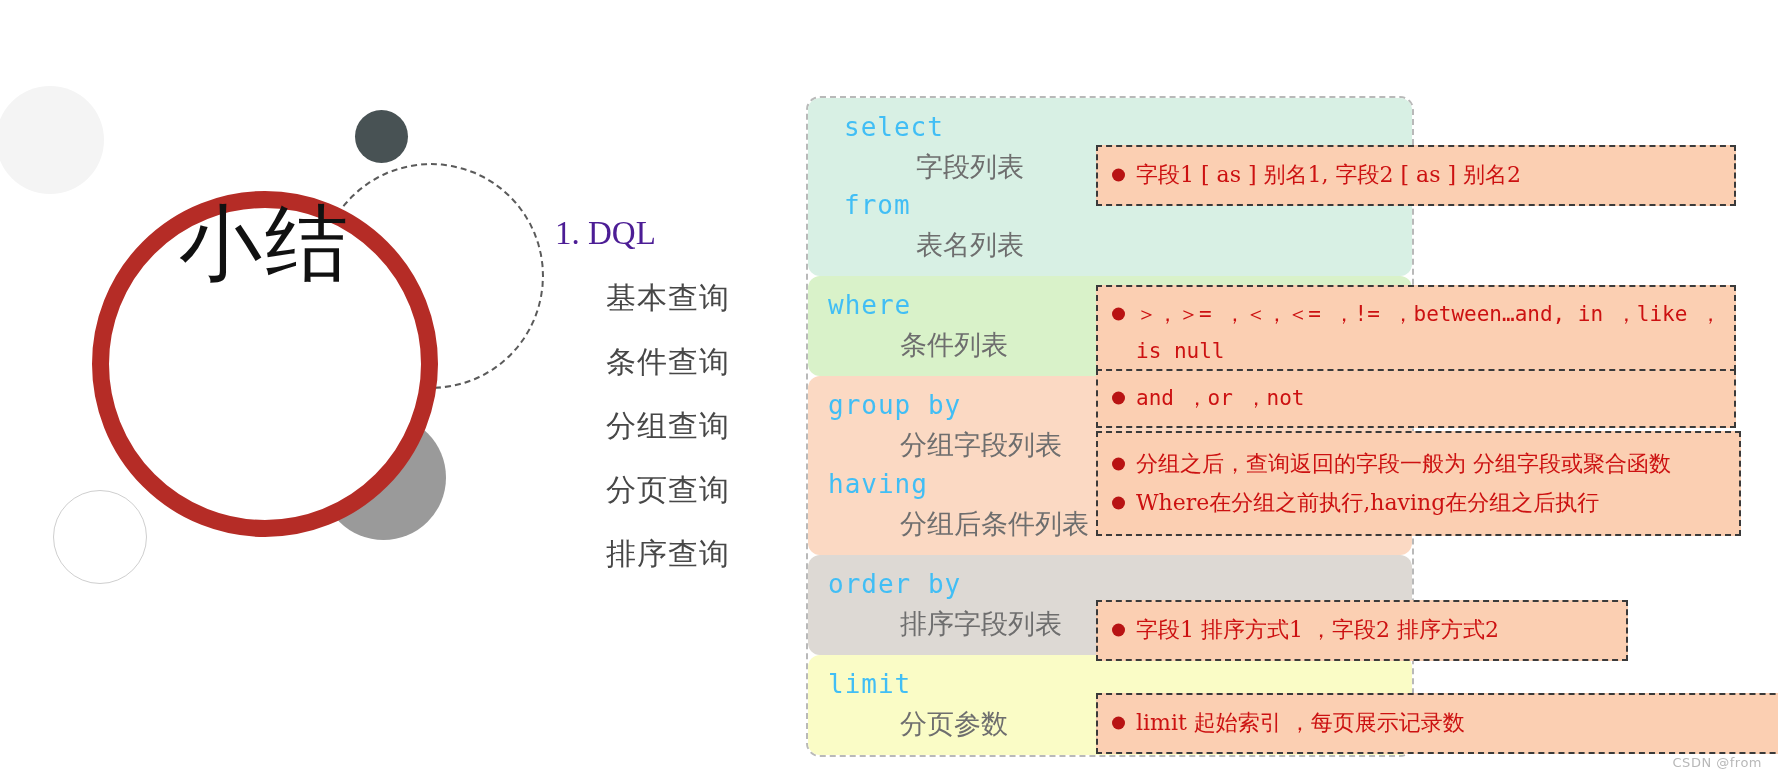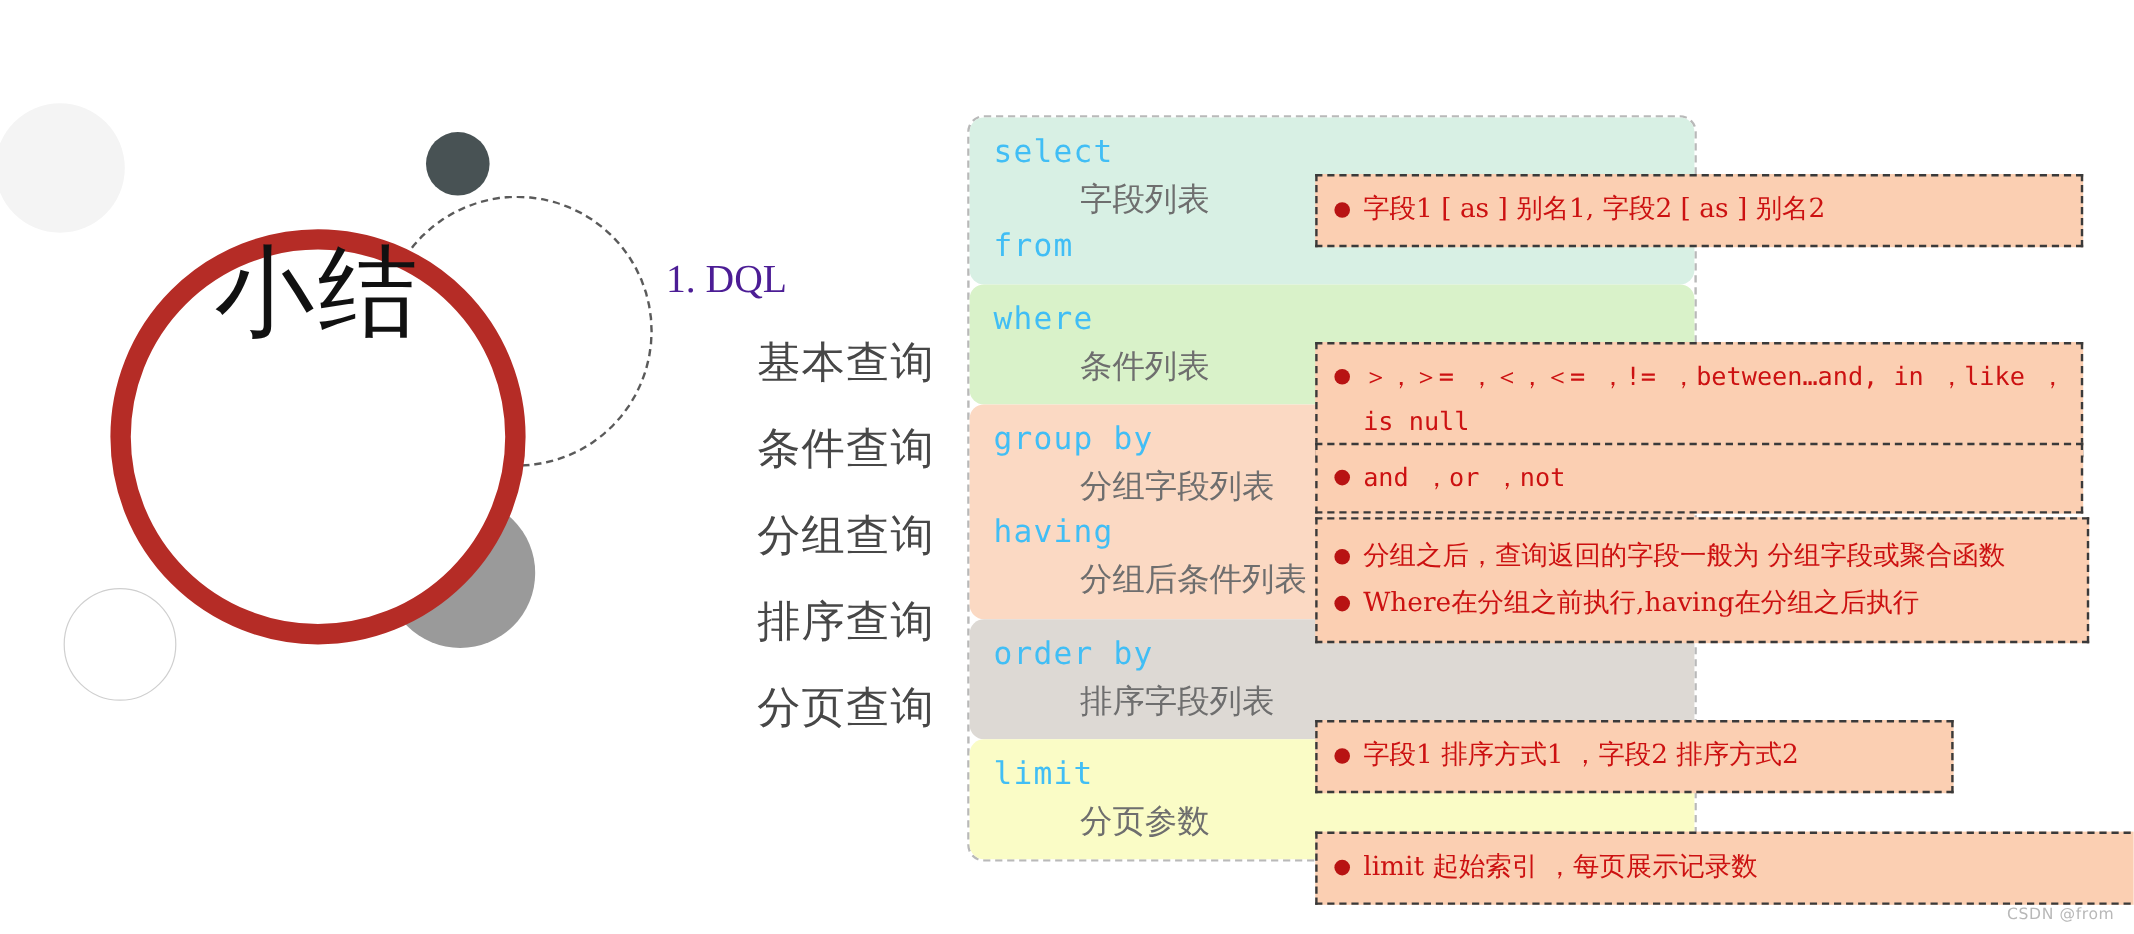--- a/index.html
+++ b/index.html
@@ -62,23 +62,23 @@
   #outline-heading {
     font-family: "Liberation Serif", "DejaVu Serif", serif;
     font-size: 33px;
     color: #4c1d95;
     margin-left: 0px;
     margin-bottom: 26px;
     white-space: nowrap;
   }
   .outline-item {
     font-family: "DejaVu Serif", "Liberation Serif", serif;
-    font-size: 36px;
+    font-size: 30px;
     color: #474747;
-    margin-left: 76px;
+    margin-left: 51px;
     margin-bottom: 23px;
     white-space: nowrap;
     letter-spacing: 1px;
   }
 
   
   #syntax-panel {
     position: absolute;
     left: 806px; top: 96px;
     width: 608px;
@@ -105,21 +105,21 @@
   .clause .arg {
     font-family: "DejaVu Serif", "Liberation Serif", serif;
     font-size: 27px;
     color: #6e6e6e;
     padding-left: 92px;
     line-height: 1.45;
     display: block;
   }
 
   
-  #clause-select  { background: #d8f0e4; }
+  #clause-select  { background: #d8f0e4; padding-left: 16px; }
   #clause-where   { background: #d9f2c9; }
   #clause-group   { background: #fbd9c3; }
   #clause-order   { background: #ddd9d4; }
   #clause-limit   { background: #fafcc6; border-bottom-left-radius: 12px; border-bottom-right-radius: 12px; }
   #clause-select  { border-top-left-radius: 12px; border-top-right-radius: 12px; }
 
   
   .callout {
     position: absolute;
     background: #fbcfb2;
@@ -181,30 +181,31 @@
 
 <div class="deco" id="circle-red-ring">
   <span id="ring-title">小结</span>
 </div>
 
 <div id="outline-col">
   <div id="outline-heading">1.  DQL</div>
   <div class="outline-item">基本查询</div>
   <div class="outline-item">条件查询</div>
   <div class="outline-item">分组查询</div>
+  <div class="outline-item">分页查询</div>
   <div class="outline-item">排序查询</div>
-  <div class="outline-item">分页查询</div>
 </div>
 
 <div id="syntax-panel">
 
   <div class="clause" id="clause-select">
     <span class="kw">select</span>
     <span class="arg">字段列表</span>
     <span class="kw">from</span>
+    <span class="arg">表名列表</span>
   </div>
 
   <div class="clause" id="clause-where">
     <span class="kw">where</span>
     <span class="arg">条件列表</span>
   </div>
 
   <div class="clause" id="clause-group">
     <span class="kw">group  by</span>
     <span class="arg">分组字段列表</span>

